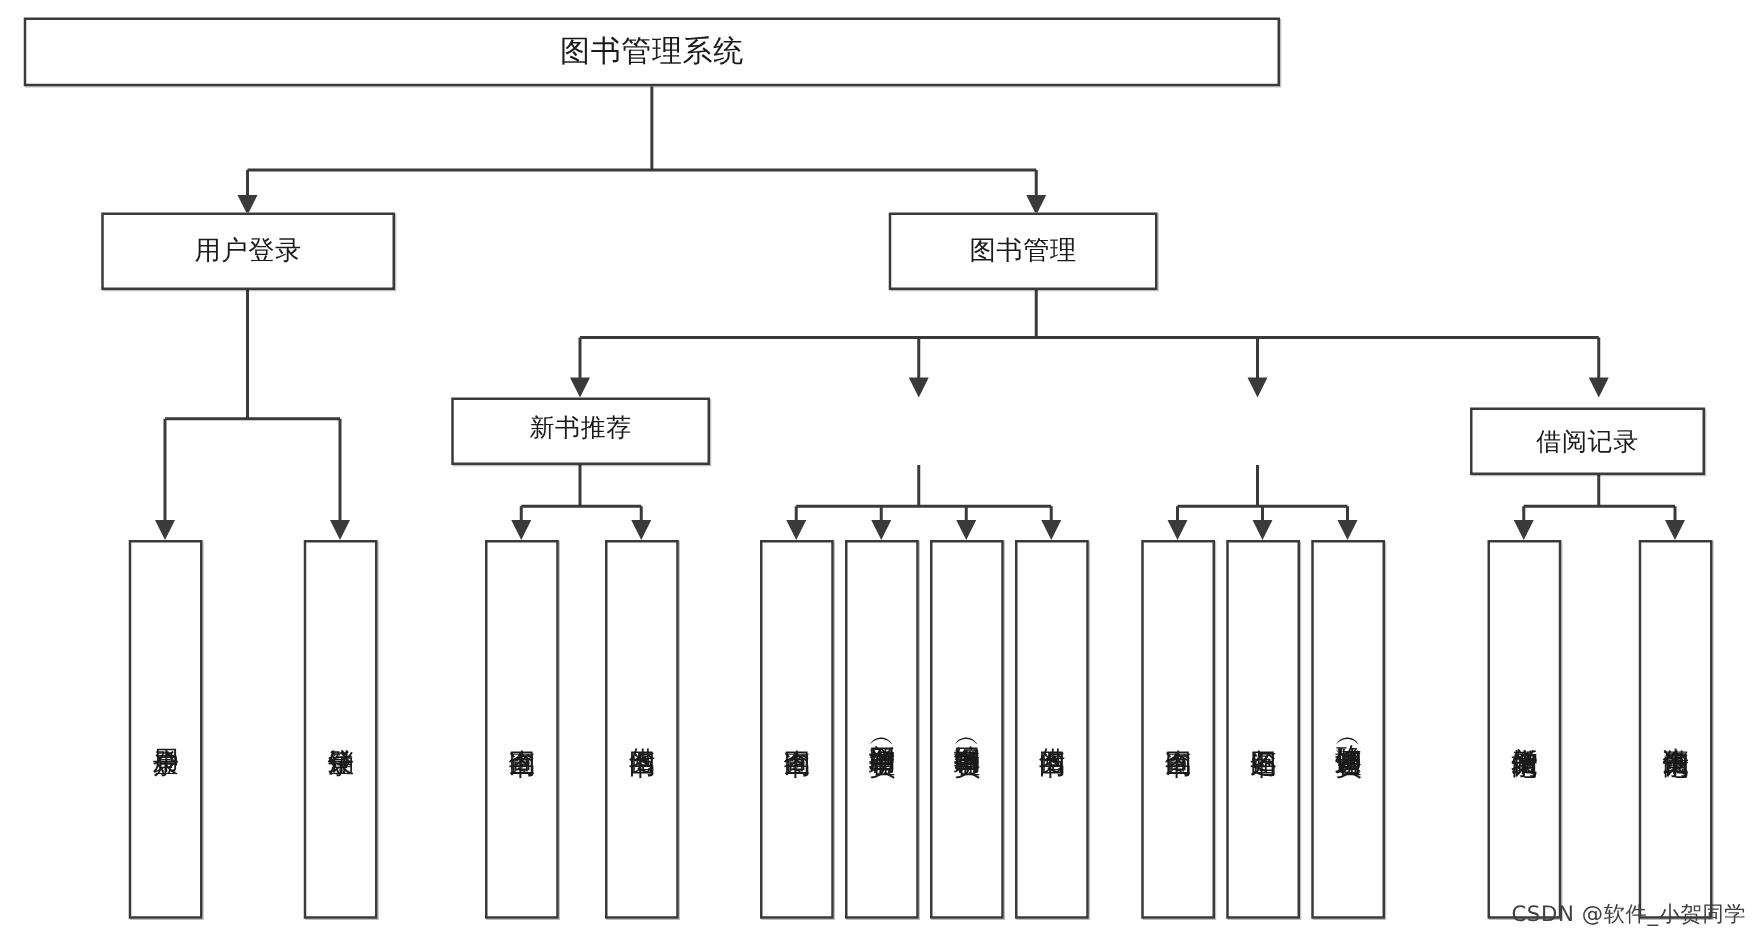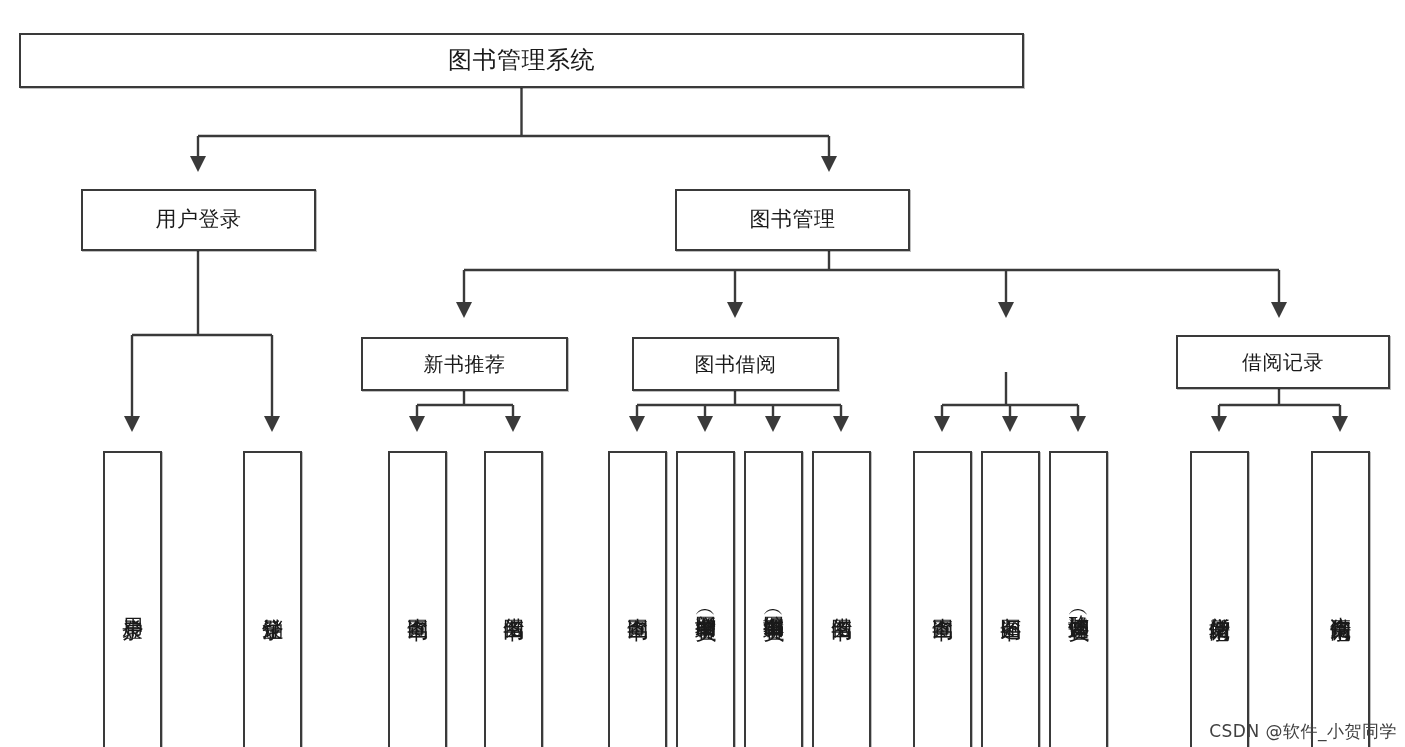--- a/index.html
+++ b/index.html
@@ -20,21 +20,20 @@
   .node {
     position: absolute;
     box-sizing: border-box;
     border: 2px solid #3a3a3a;
     background: #ffffff;
     display: flex;
     align-items: center;
     justify-content: center;
     color: #1a1a1a;
     box-shadow: 1px 1px 0 rgba(0,0,0,0.25);
-    margin-top: 19px;
   }
   .node .lbl {
     display: block;
     text-align: center;
     line-height: 1.12;
     letter-spacing: 0.5px;
   }
   .node.root {
     left: 19px; top: 14px; width: 1005px; height: 55px;
   }
@@ -157,31 +156,28 @@
     <polygon points="1332,416 1348,416 1340,432"></polygon>
   </svg>
 
   <div class="node root">
     <span class="lbl">图书管理系统</span>
   </div>
 
   <div class="node lvl2" style="left:81px; top:170px; width:235px;">
     <span class="lbl">用户登录</span>
   </div>
-  <div class="node lvl2" style="left:675px; top:170px; width:235px;">
+  <div class="node lvl2" style="left:711px; top:170px; width:215px;">
     <span class="lbl">图书管理</span>
   </div>
 
-  <div class="node lvl3" style="left:361px; top:318px; width:207px;">
+  <div class="node lvl3" style="left:361px; top:318px; width:207px;font-family:Liberation Mono, monospace;">
     <span class="lbl">新书推荐</span>
   </div>
-  <div class="node lvl3" style="left:632px; top:318px; width:207px;">
-    <span class="lbl">图书借阅</span>
-  </div>
-  <div class="node lvl3" style="left:1176px; top:316px; width:214px;">
+  <div class="node lvl3" style="left:1176px; top:326px; width:188px;">
     <span class="lbl">借阅记录</span>
   </div>
 
   <div class="node leaf" style="left:103px;">
     <span class="lbl">用户登录</span>
   </div>
   <div class="node leaf" style="left:243px;">
     <span class="lbl">注销登录</span>
   </div>
 

